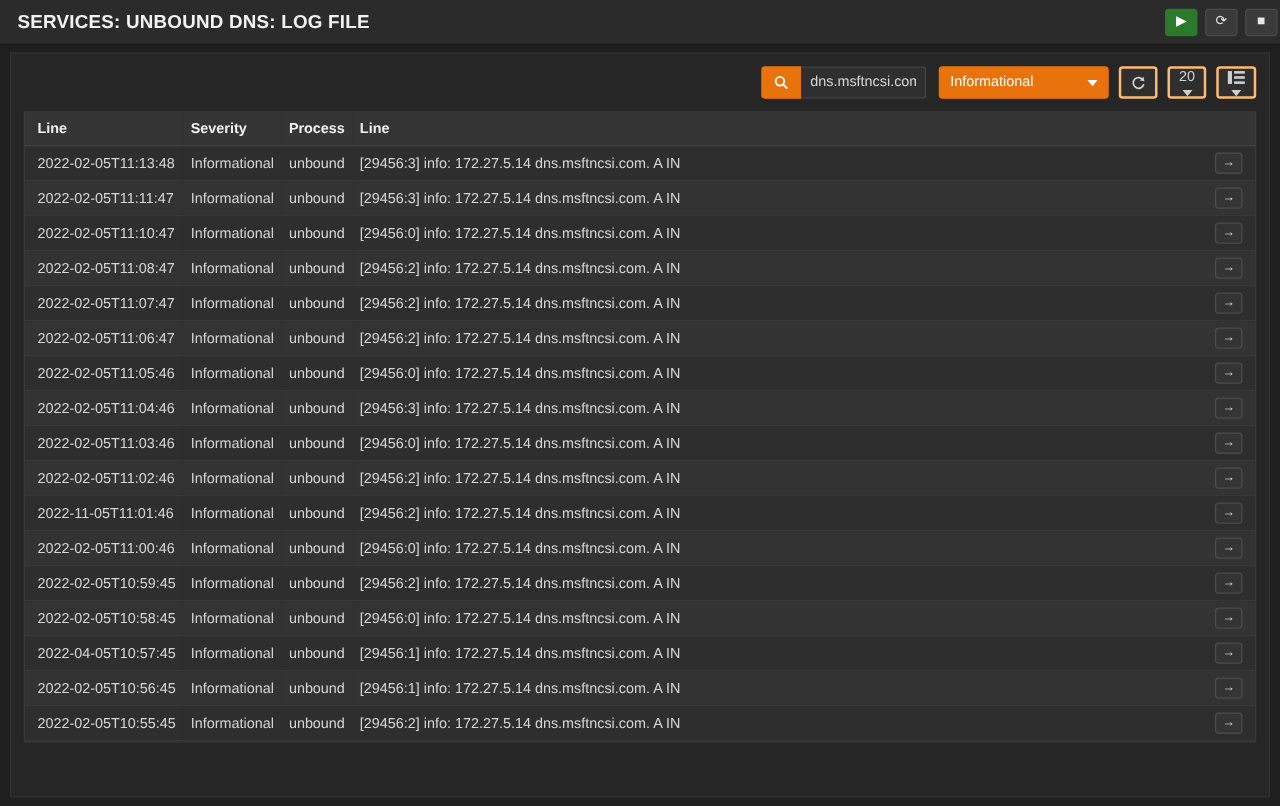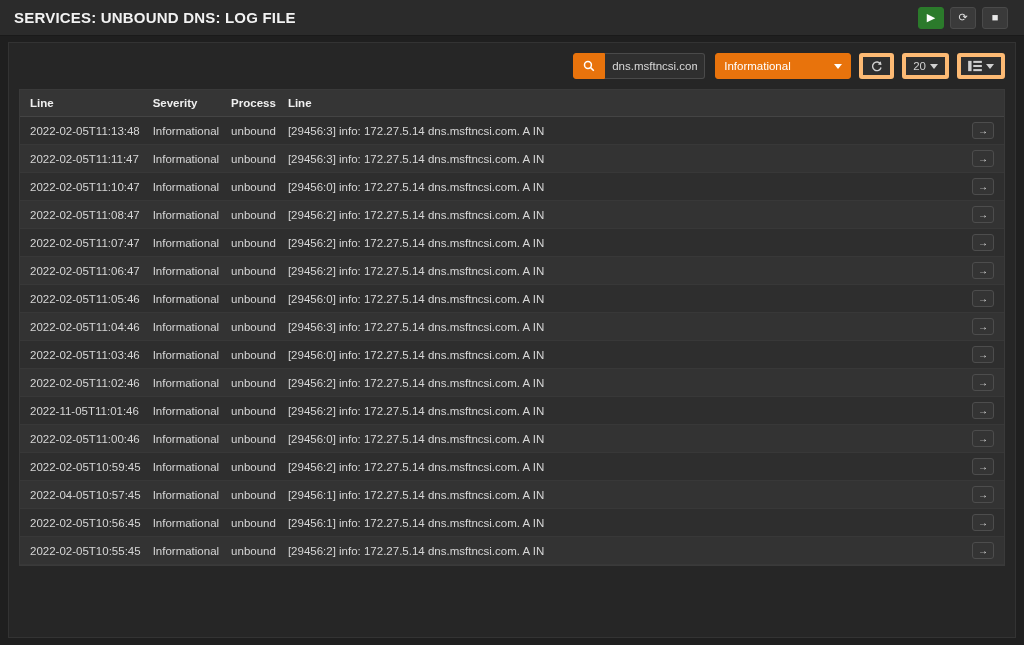--- a/index.html
+++ b/index.html
@@ -9,21 +9,21 @@
     font-family: "Liberation Sans", sans-serif;
     overflow: hidden;
   }
 
   
   .titlebar {
     height: 36px;
     background: #2b2b2b;
     border-bottom: 1px solid #1a1a1a;
     display: flex; align-items: center;
-    padding: 0 16px 0 14px;
+    padding: 0 2px 0 14px;
   }
   .titlebar-title {
     color: #f2f2f2;
     font-size: 15px;
     font-weight: bold;
     letter-spacing: .2px;
     flex: 1;
   }
   .titlebar-actions { display: flex; gap: 6px; align-items: center; }
   .tb-btn {
@@ -98,28 +98,29 @@
     border-left: 4px solid transparent;
     border-right: 4px solid transparent;
     border-top: 5px solid currentColor;
     display: inline-block;
   }
 
   .icon-btn {
     margin-left: 8px;
     height: 26px; min-width: 28px;
     background: #2f2f2f;
-    border: 4px solid #fdba74;
+    border: 2px solid #fdba74;
     border-radius: 3px;
     color: #d0d0d0;
     font-size: 11.5px;
     display: flex; align-items: center; justify-content: center;
     gap: 4px;
     padding: 0 7px;
     cursor: pointer;
+    flex-direction: column;
   }
 
   
   .table-wrap {
     margin: 0 10px;
     border: 1px solid #3a3a3a;
     background: #2e2e2e;
   }
   table { width: 100%; border-collapse: collapse; }
   thead th {
@@ -342,20 +343,29 @@
           <tr>
             <td class="col-date">2022-02-05T10:59:45</td>
             <td class="col-sev">Informational</td>
             <td class="col-proc">unbound</td>
             <td class="col-line">[29456:2] info: 172.27.5.14 dns.msftncsi.com. A IN</td>
             <td class="col-act"><span class="row-btn">
                 <span>→</span>
               </span></td>
           </tr>
           <tr>
+            <td class="col-date">2022-02-05T10:58:45</td>
+            <td class="col-sev">Informational</td>
+            <td class="col-proc">unbound</td>
+            <td class="col-line">[29456:0] info: 172.27.5.14 dns.msftncsi.com. A IN</td>
+            <td class="col-act"><span class="row-btn">
+                <span>→</span>
+              </span></td>
+          </tr>
+          <tr>
             <td class="col-date">2022-04-05T10:57:45</td>
             <td class="col-sev">Informational</td>
             <td class="col-proc">unbound</td>
             <td class="col-line">[29456:1] info: 172.27.5.14 dns.msftncsi.com. A IN</td>
             <td class="col-act"><span class="row-btn">
                 <span>→</span>
               </span></td>
           </tr>
           <tr>
             <td class="col-date">2022-02-05T10:56:45</td>

